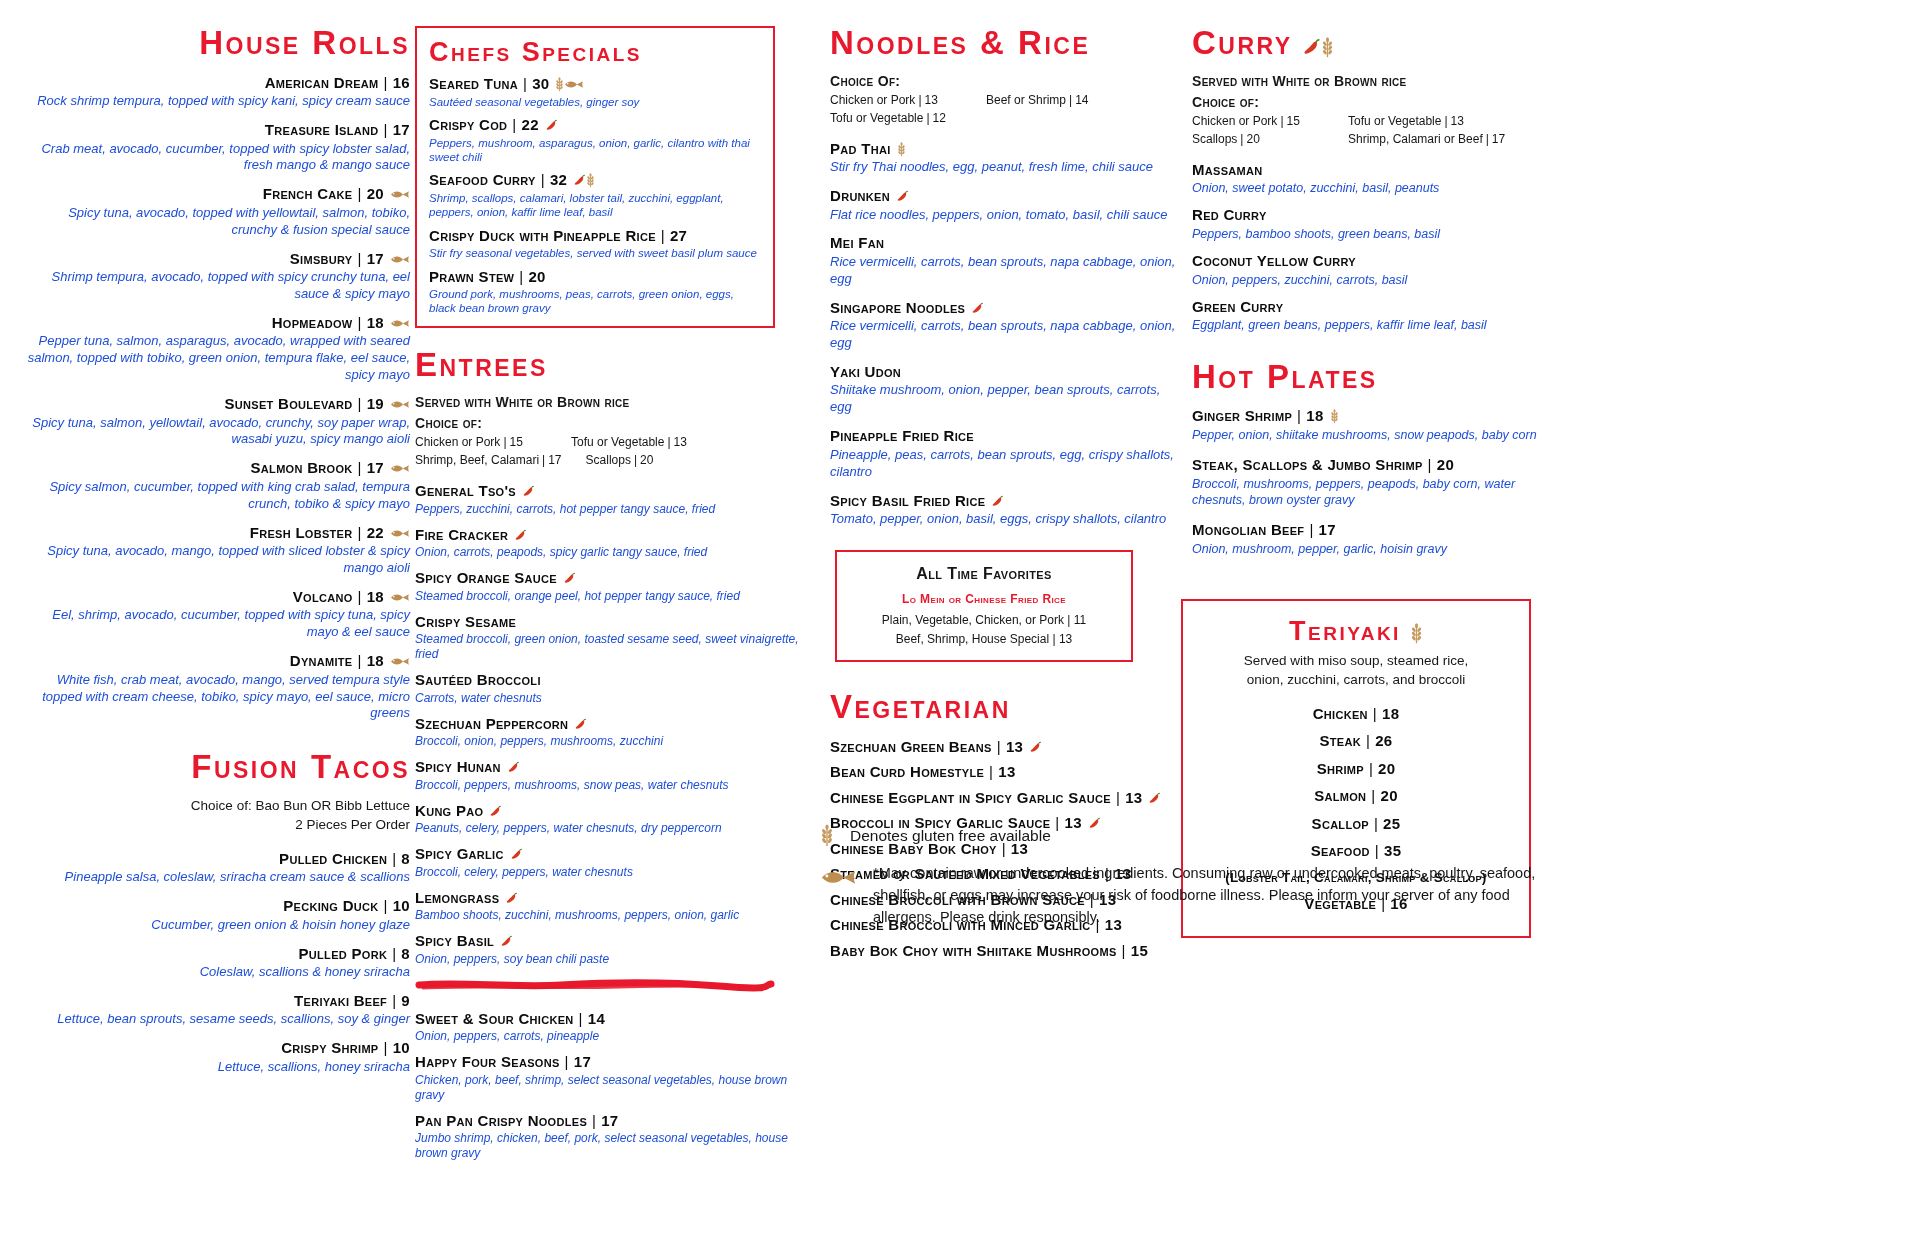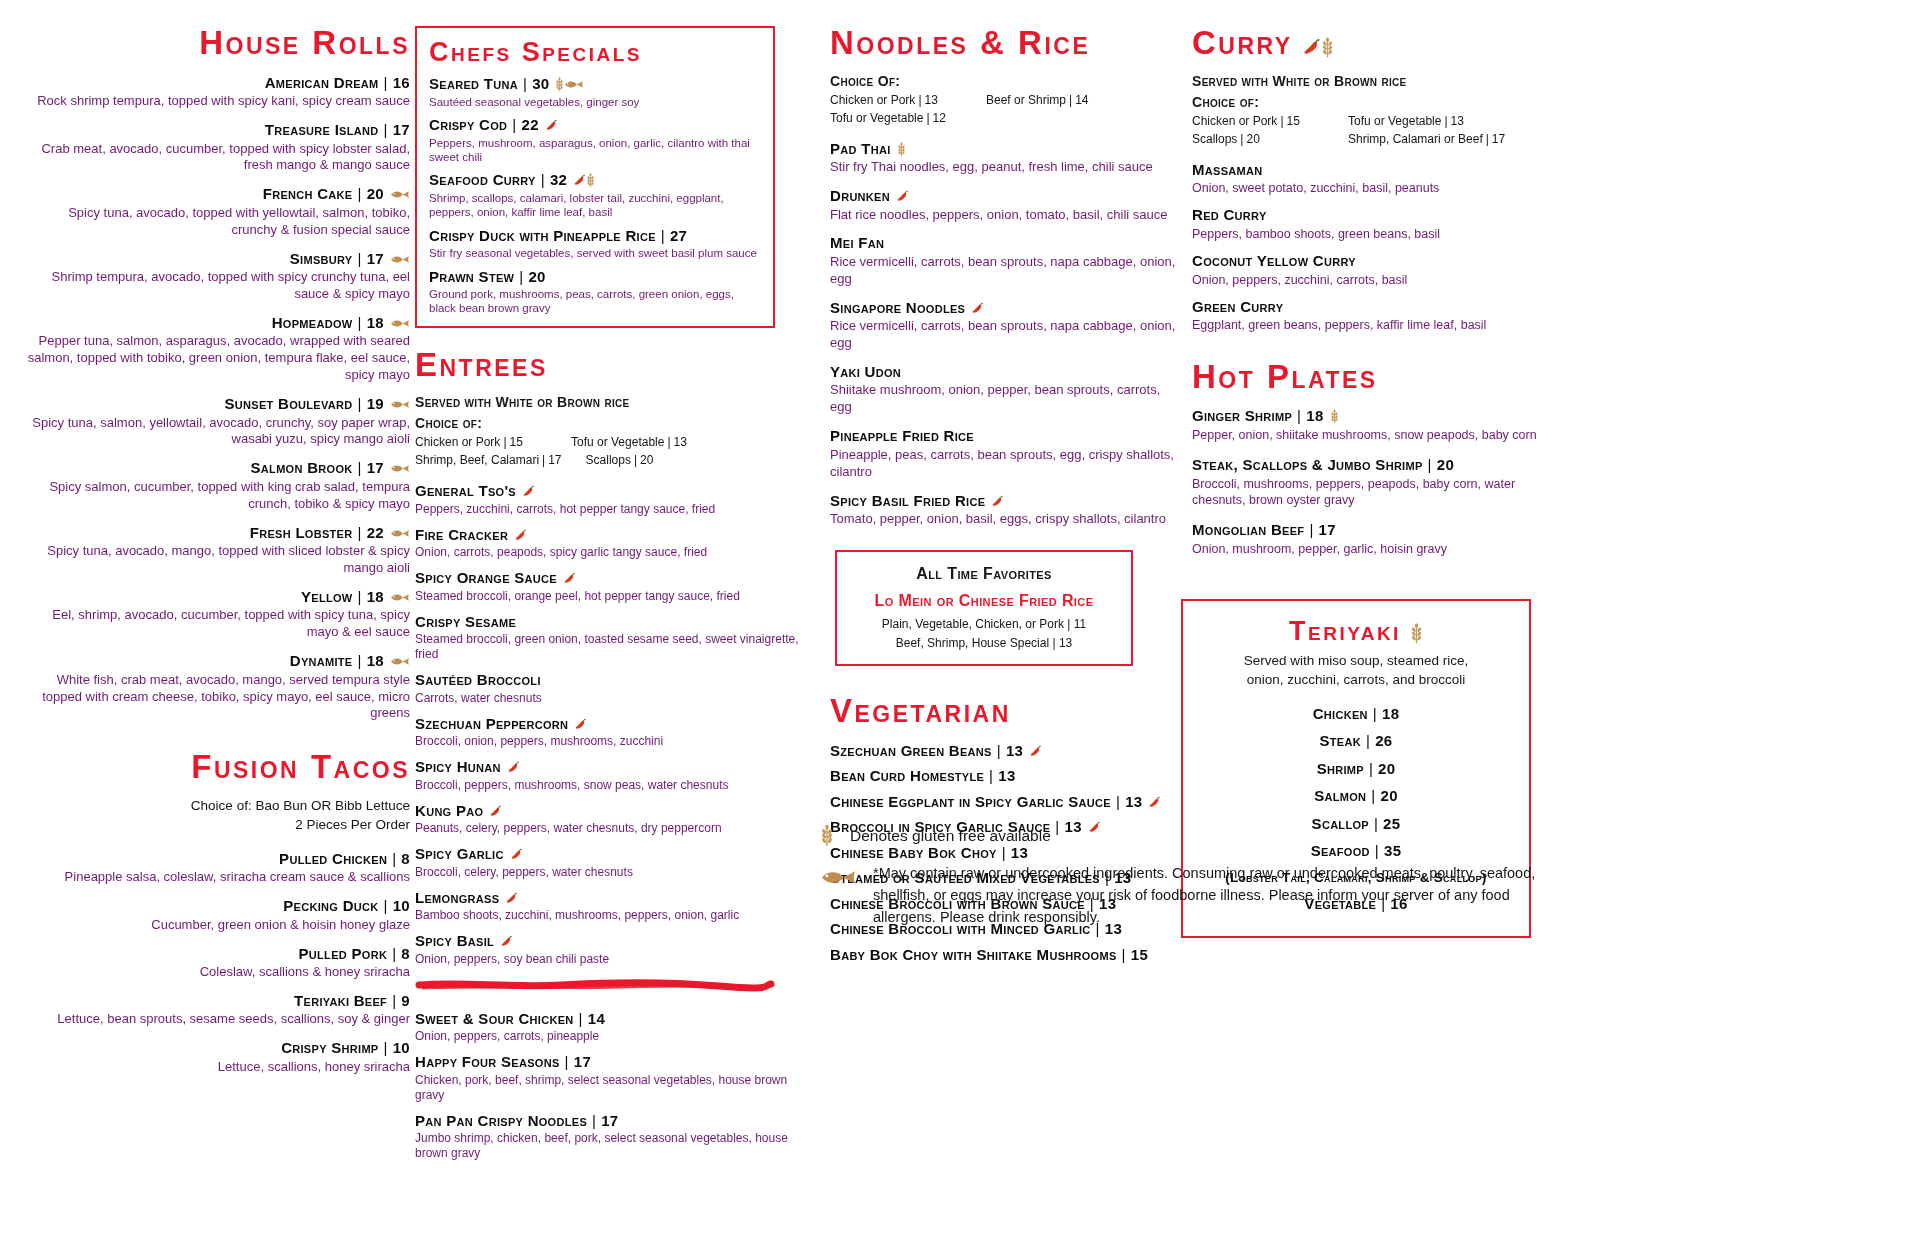--- a/index.html
+++ b/index.html
@@ -20,21 +20,21 @@
   }
   .title-icons{ margin-left:9px; white-space:nowrap; }
 
   .item{ margin-bottom:10px; }
   .item-head{
     font-size:15px; font-weight:700; font-variant:small-caps;
     letter-spacing:.3px; color:#0c0c0c; line-height:1.3;
   }
   .sep{ margin:0 5px; font-weight:400; }
   .item-price{ font-weight:700; }
-  .item-desc{ font-size:13px; line-height:1.3; color:#701a75; margin-top:1px; }
+  .item-desc{ font-size:13px; line-height:1.3; color:#1d4ed8; margin-top:1px;font-style:italic; }
   .item-icons{ margin-left:6px; white-space:nowrap; }
 
   .ic{ vertical-align:-2px; }
   .ic-chili{ width:13px; height:13px; }
   .ic-wheat{ width:9px;  height:15px; vertical-align:-3px; }
   .ic-fish { width:20px; height:11px; vertical-align:-1px; }
   .title-icons .ic-chili{ width:19px; height:19px; vertical-align:-3px; }
   .title-icons .ic-wheat{ width:13px; height:23px; vertical-align:-5px; }
   .ic-chili .body{ fill:var(--chili,#d8381e); }
   .ic-chili .stem{ stroke:#4e8a32; fill:none; }
@@ -63,21 +63,21 @@
 
   .entrees .item{ margin-bottom:8px; }
   .entrees .item-desc{ font-size:12px; line-height:1.25; }
   .scribble{ display:block; margin:10px 0 16px; }
 
   .fav-box{
     border:2px solid var(--red,#e8192d); width:298px; margin:22px 0 28px 5px;
     padding:13px 10px 12px; text-align:center;
   }
   .fav-title{ font-size:16px; font-weight:700; font-variant:small-caps; letter-spacing:.4px; margin-bottom:9px; }
-  .fav-sub{ font-size:16px; font-weight:700; font-variant:small-caps; letter-spacing:.4px; color:var(--red,#e8192d); margin-bottom:5px; }
+  .fav-sub{ font-size:12px; font-weight:700; font-variant:small-caps; letter-spacing:.4px; color:var(--red,#e8192d); margin-bottom:5px; }
   .fav-line{ font-size:12px; line-height:1.55; }
 
   .veg .item{ margin-bottom:6px; }
 
   .curry-sec .item{ margin-bottom:9px; }
   .curry-sec .item-desc, .hotplates .item-desc{ font-size:12.5px; }
   .hotplates{ margin-top:26px; }
   .hotplates .item{ margin-bottom:12px; }
 
   .teriyaki-box{
@@ -153,21 +153,21 @@
   </div>
         <div class="item">
     <div class="item-head"><span class="item-name">Fresh Lobster</span><span class="sep">|</span><span class="item-price">22</span><span class="item-icons"><svg class="ic ic-fish" viewBox="0 0 30 16" aria-hidden="true">
     <path class="bodyf" d="M1.5 8 C6.5 2.2 14.5 2.2 19.5 8 C14.5 13.8 6.5 13.8 1.5 8 Z"></path>
     <path class="bodyf" d="M19 8 L28.5 3 C27 6 27 10 28.5 13 L19 8 Z"></path>
     <circle class="eye" cx="5.6" cy="6.8" r="1.2"></circle>
   </svg></span></div>
     <div class="item-desc">Spicy tuna, avocado, mango, topped with sliced lobster &amp; spicy mango aioli</div>
   </div>
         <div class="item">
-    <div class="item-head"><span class="item-name">Yellow</span><span class="sep">|</span><span class="item-price">18</span><span class="item-icons"><svg class="ic ic-fish" viewBox="0 0 30 16" aria-hidden="true">
+    <div class="item-head"><span class="item-name">Volcano</span><span class="sep">|</span><span class="item-price">18</span><span class="item-icons"><svg class="ic ic-fish" viewBox="0 0 30 16" aria-hidden="true">
     <path class="bodyf" d="M1.5 8 C6.5 2.2 14.5 2.2 19.5 8 C14.5 13.8 6.5 13.8 1.5 8 Z"></path>
     <path class="bodyf" d="M19 8 L28.5 3 C27 6 27 10 28.5 13 L19 8 Z"></path>
     <circle class="eye" cx="5.6" cy="6.8" r="1.2"></circle>
   </svg></span></div>
     <div class="item-desc">Eel, shrimp, avocado, cucumber, topped with spicy tuna, spicy mayo &amp; eel sauce</div>
   </div>
         <div class="item">
     <div class="item-head"><span class="item-name">Dynamite</span><span class="sep">|</span><span class="item-price">18</span><span class="item-icons"><svg class="ic ic-fish" viewBox="0 0 30 16" aria-hidden="true">
     <path class="bodyf" d="M1.5 8 C6.5 2.2 14.5 2.2 19.5 8 C14.5 13.8 6.5 13.8 1.5 8 Z"></path>
     <path class="bodyf" d="M19 8 L28.5 3 C27 6 27 10 28.5 13 L19 8 Z"></path>

